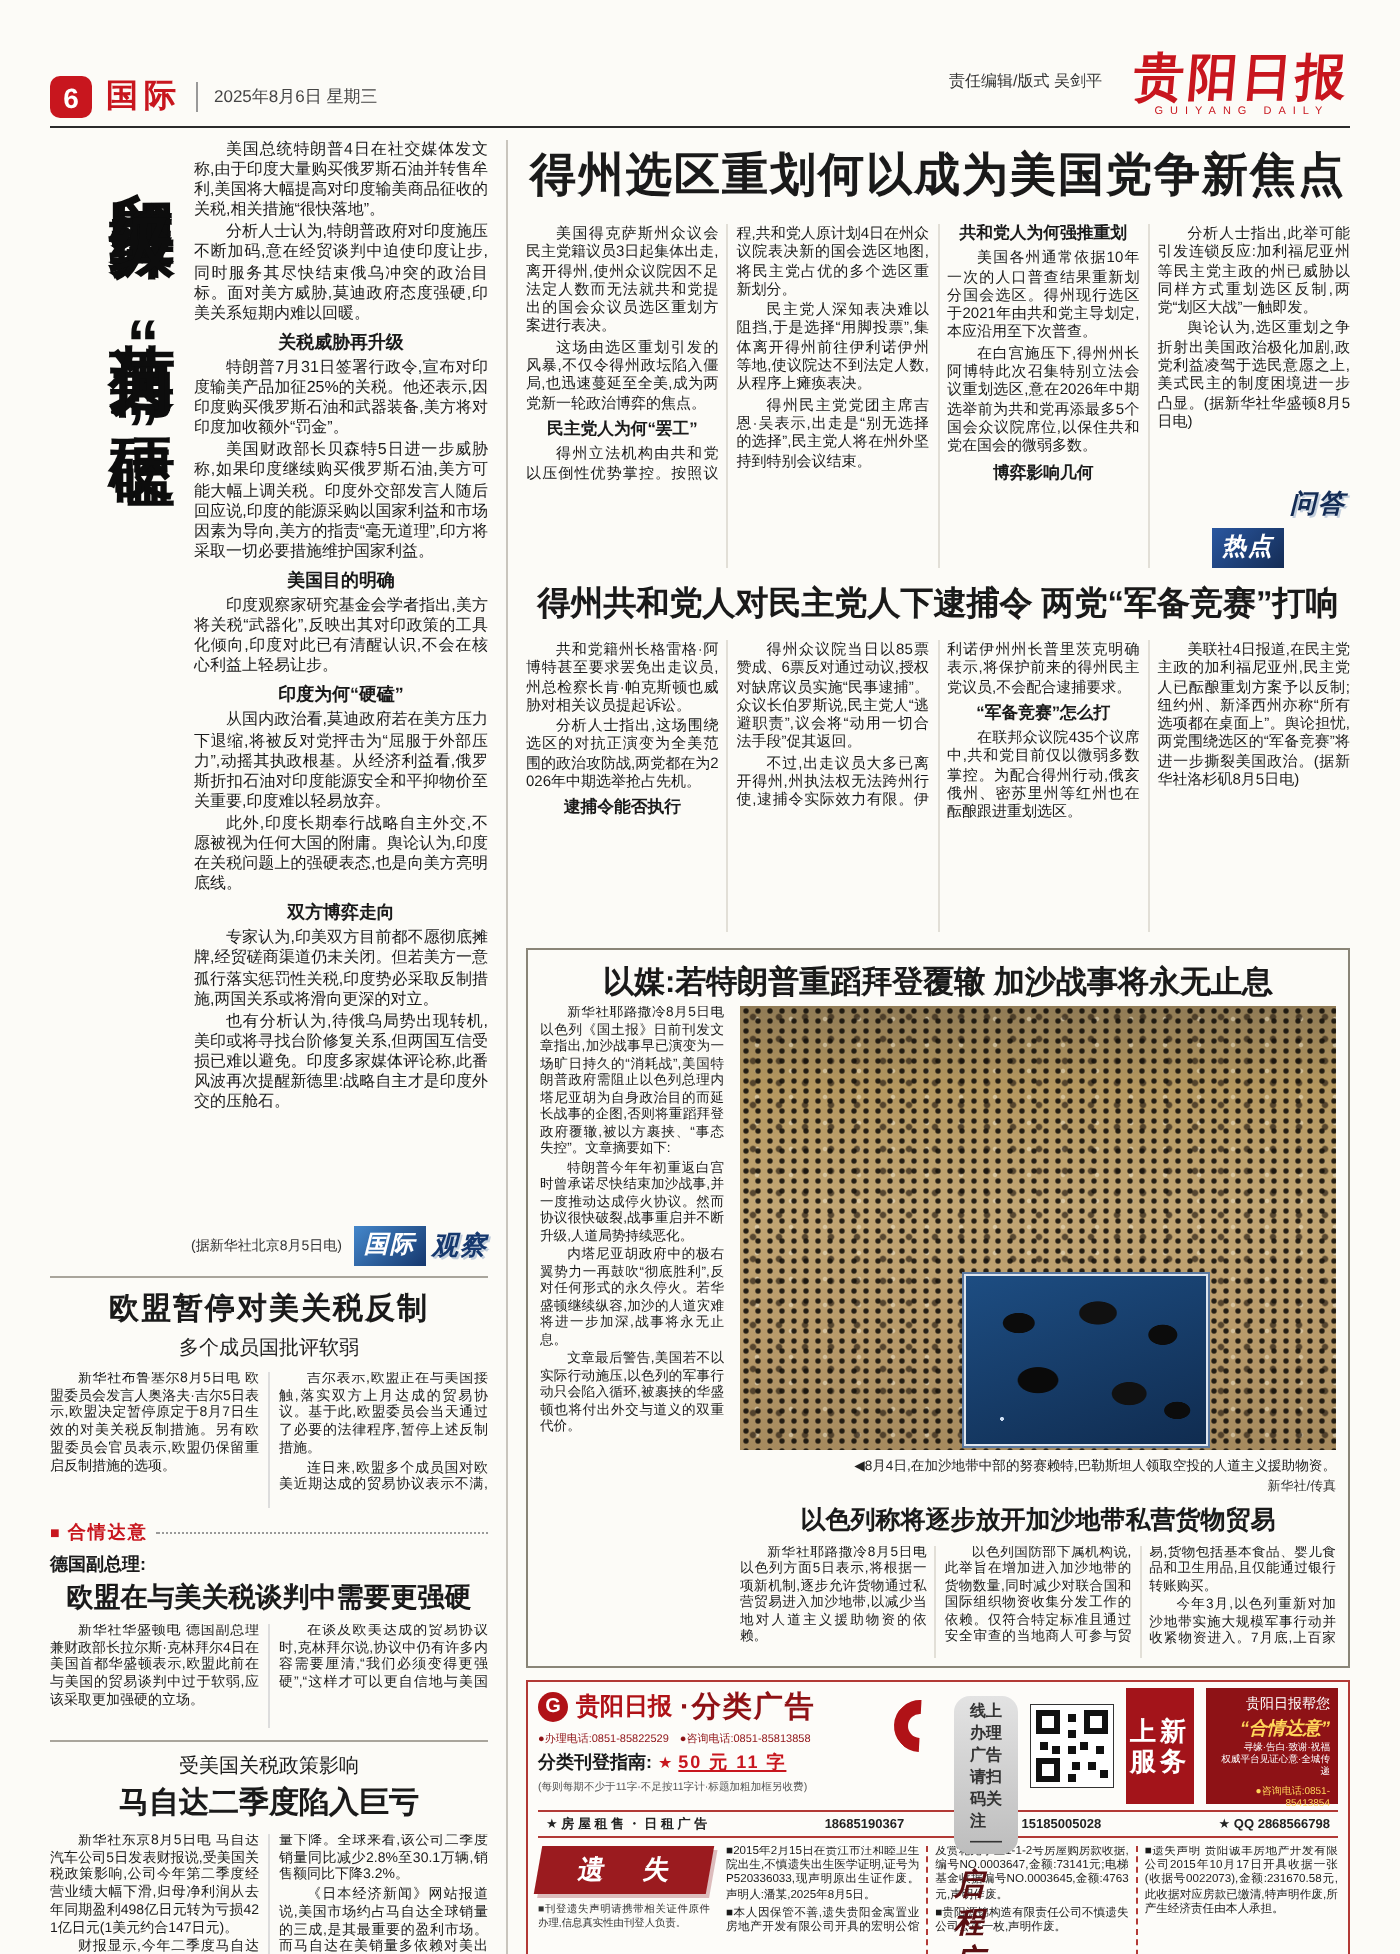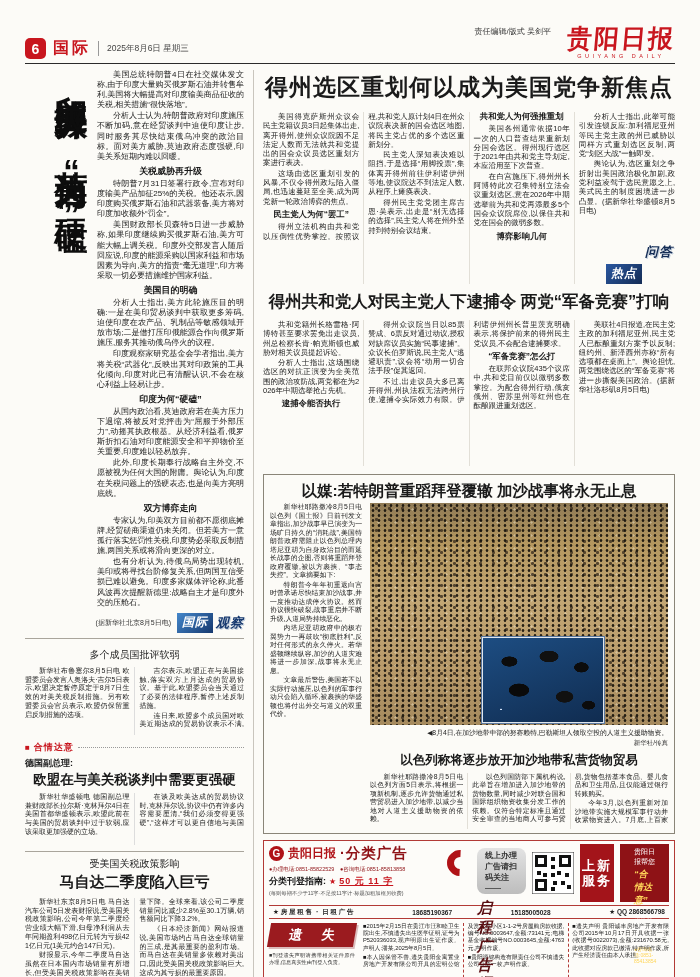--- a/index.html
+++ b/index.html
@@ -9,21 +9,21 @@
 
   
   .hdr{ position:absolute; top:30px; left:25px; right:25px; height:34px;
         display:flex; justify-content:space-between; align-items:flex-end;
         border-bottom:1.5px solid #2b2b2b; padding-bottom:4px; }
   .hdr-l{ display:flex; align-items:center; gap:7px; }
   .pagenum{ width:21px; height:21px; background:#c8161e; border-radius:5px; color:#fff;
             font-weight:900; font-size:14px; display:flex; align-items:center; justify-content:center; }
   .section{ color:#c8161e; font-weight:900; font-size:16px; letter-spacing:3px; }
   .pdate{ font-size:8.5px; color:#444; border-left:1px solid #999; padding:2px 0 1px 8px; }
-  .hdr-r{ display:flex; align-items:flex-start; gap:16px; }
+  .hdr-r{ display:flex; align-items:center; gap:16px; }
   .editor{ font-size:8px; color:#333; padding-bottom:5px; }
   .mast{ text-align:center; }
   .mast-cn{ font-family:"DejaVu Serif","Liberation Serif",serif; font-weight:bold; font-size:25px;
             color:#c8161e; letter-spacing:2px; line-height:1; transform:skewX(-5deg); }
   .mast-en{ font-size:5.5px; color:#c8161e; letter-spacing:3.5px; margin-top:2px; }
 
   
   .content{ position:absolute; top:70px; left:25px; right:25px; bottom:0; display:flex; }
   .col-left{ width:228px; padding-right:9px; }
   .col-right{ flex:1; border-left:1px solid #c9c5bd; padding-left:9px; }
@@ -127,21 +127,21 @@
   .phone-shape{ position:absolute; left:4px; top:6px; width:26px; height:26px;
                 border:7px solid #b01217; border-color:#b01217 transparent transparent #b01217;
                 border-radius:50%; transform:rotate(-42deg); }
   .online-strip{ background:linear-gradient(#e3e3e3,#bdbdbd); border-radius:8px; font-size:8px; font-weight:bold;
                  color:#333; padding:2px 8px; display:inline-block; }
   .online-brand{ font-size:15px; font-weight:900; font-style:italic; color:#5a0f12; letter-spacing:5px;
                  margin-top:5px; font-family:"DejaVu Serif","Liberation Serif",serif; }
   .cl-qr{ width:42px; height:42px; align-self:center; flex:none; }
   .cl-service{ width:34px; background:#a3141a; color:#ffffff; display:flex; flex-direction:column; align-items:center;
                justify-content:center; font-weight:900; font-size:13px; line-height:15px; letter-spacing:2px; flex:none; }
-  .cl-panel{ width:49px; background:#8e1216; color:#fff; padding:3px 14px; text-align:left; flex:none; }
+  .cl-panel{ width:66px; background:#8e1216; color:#fff; padding:3px 4px; text-align:right; flex:none; }
   .cl-panel .p1{ font-size:7px; }
   .cl-panel .p2{ color:#ffd65a; font-weight:900; font-size:9px; font-style:italic; margin:1px 0; }
   .cl-panel .p3,.cl-panel .p4{ font-size:4.8px; line-height:6px; }
   .cl-panel .p5{ font-size:5px; margin-top:2px; color:#ffd65a; }
   .cat-row{ display:flex; justify-content:space-between; align-items:center; border-top:1px solid #b23a36;
             border-bottom:1px solid #b23a36; font-size:6.5px; padding:1.5px 4px; margin-top:3px;
             color:#222; font-weight:bold; }
   .lost{ display:flex; gap:8px; margin-top:4px; height:60px; }
   .lost-left{ width:86px; flex:none; }
   .lost-label{ background:#9b1b1f; color:#fff; font-weight:900; font-size:13px; letter-spacing:8px;
@@ -180,40 +180,40 @@
           <span>印美博弈升级</span>
           <span class="vh2">莫迪为何“硬磕”</span>
         </div>
         <div class="feature-body bodytext">
             <p>美国总统特朗普4日在社交媒体发文称,由于印度大量购买俄罗斯石油并转售牟利,美国将大幅提高对印度输美商品征收的关税,相关措施“很快落地”。</p>
             <p>分析人士认为,特朗普政府对印度施压不断加码,意在经贸谈判中迫使印度让步,同时服务其尽快结束俄乌冲突的政治目标。面对美方威胁,莫迪政府态度强硬,印美关系短期内难以回暖。</p>
             <p class="sub">关税威胁再升级</p>
             <p>特朗普7月31日签署行政令,宣布对印度输美产品加征25%的关税。他还表示,因印度购买俄罗斯石油和武器装备,美方将对印度加收额外“罚金”。</p>
             <p>美国财政部长贝森特5日进一步威胁称,如果印度继续购买俄罗斯石油,美方可能大幅上调关税。印度外交部发言人随后回应说,印度的能源采购以国家利益和市场因素为导向,美方的指责“毫无道理”,印方将采取一切必要措施维护国家利益。</p>
             <p class="sub">美国目的明确</p>
-            <p>分析人士指出,美方此轮施压目的明确:一是在美印贸易谈判中获取更多筹码,迫使印度在农产品、乳制品等敏感领域开放市场;二是借打压印俄能源合作向俄罗斯施压,服务其推动俄乌停火的议程。</p>
             <p>印度观察家研究基金会学者指出,美方将关税“武器化”,反映出其对印政策的工具化倾向,印度对此已有清醒认识,不会在核心利益上轻易让步。</p>
             <p class="sub">印度为何“硬磕”</p>
             <p>从国内政治看,莫迪政府若在美方压力下退缩,将被反对党抨击为“屈服于外部压力”,动摇其执政根基。从经济利益看,俄罗斯折扣石油对印度能源安全和平抑物价至关重要,印度难以轻易放弃。</p>
             <p>此外,印度长期奉行战略自主外交,不愿被视为任何大国的附庸。舆论认为,印度在关税问题上的强硬表态,也是向美方亮明底线。</p>
             <p class="sub">双方博弈走向</p>
             <p>专家认为,印美双方目前都不愿彻底摊牌,经贸磋商渠道仍未关闭。但若美方一意孤行落实惩罚性关税,印度势必采取反制措施,两国关系或将滑向更深的对立。</p>
             <p>也有分析认为,待俄乌局势出现转机,美印或将寻找台阶修复关系,但两国互信受损已难以避免。印度多家媒体评论称,此番风波再次提醒新德里:战略自主才是印度外交的压舱石。</p>
           </div>
       </div>
 
       <div class="feature-foot">
         <span class="credit">(据新华社北京8月5日电)</span>
         <span class="badge badge-blue">
           <span class="badge-box">国际</span>
           <span class="badge-rest">观察</span>
         </span>
       </div>
 
       <div class="eu">
+        <h2>欧盟暂停对美关税反制</h2>
         <div class="subt">多个成员国批评软弱</div>
         <div class="cols-2 bodytext">
             <p>新华社布鲁塞尔8月5日电 欧盟委员会发言人奥洛夫·吉尔5日表示,欧盟决定暂停原定于8月7日生效的对美关税反制措施。另有欧盟委员会官员表示,欧盟仍保留重启反制措施的选项。</p>
             <p>吉尔表示,欧盟正在与美国接触,落实双方上月达成的贸易协议。基于此,欧盟委员会当天通过了必要的法律程序,暂停上述反制措施。</p>
             <p>连日来,欧盟多个成员国对欧美近期达成的贸易协议表示不满,认为欧盟表现过于软弱,立场应更强硬,双方达成的协议迄今仍有许多需要厘清的地方。据悉,目前美欧双方正在细化达成的框架协议。</p>
           </div>
       </div>
 
       <div class="related-bar">
         <span class="rel-sq">■</span>

